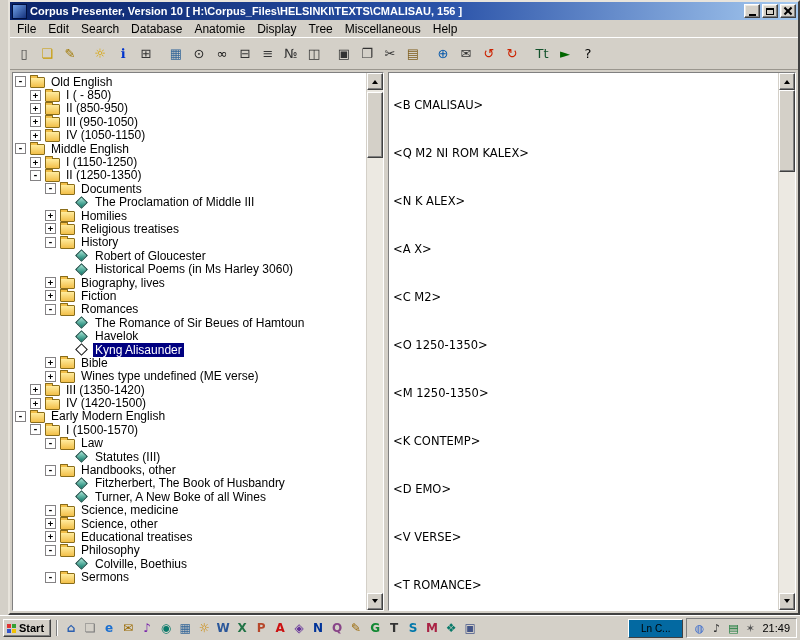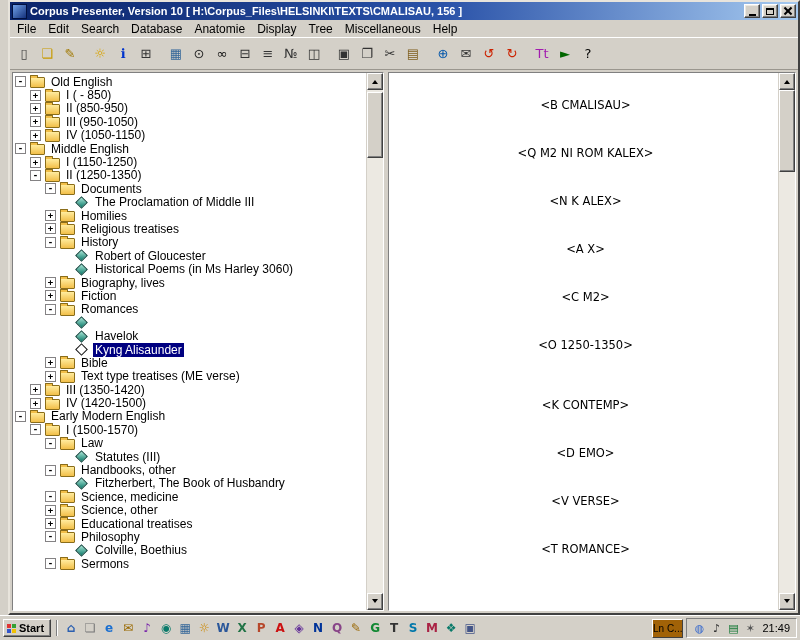--- a/index.html
+++ b/index.html
@@ -41,21 +41,21 @@
   .expand.none{visibility:hidden;}
   .ticon{flex:0 0 auto;}
   .ticon.folder{width:13px;height:9px;background:linear-gradient(#ffec9e,#f2bf49);border:1px solid #8a6d1a;border-radius:1px;position:relative;margin:2px 4px 0 1px;}
   .ticon.folder::before{content:"";position:absolute;top:-3px;left:-1px;width:6px;height:2px;background:#f2bf49;border:1px solid #8a6d1a;border-bottom:none;border-radius:1px 1px 0 0;}
   .ticon.diamond{width:7px;height:7px;background:linear-gradient(135deg,#a8e6d6,#0d7a6a);border:1px solid #063f37;transform:rotate(45deg);margin:0 7px 0 3px;}
   .ticon.diamond.hollow{background:#fff;border-color:#111;}
   .tlabel{padding:0 2px;}
   .tlabel.sel{background:#000080;color:#fff;}
 
   .textpane{flex:1;overflow:hidden;background:#fff;font-family:"DejaVu Sans",sans-serif;font-size:11.5px;line-height:12px;white-space:pre;padding:2px 0 0 4px;color:#000;}
-  .tline{height:12px;text-align:center;}
+  .tline{height:12px;}
 
   
   .vscroll{flex:0 0 16px;width:16px;display:flex;flex-direction:column;background:#ece9e2;border-left:1px solid #d4d0c8;}
   .sb-btn{flex:0 0 15px;height:15px;background:#d4d0c8;border:1px solid;border-color:#fff #404040 #404040 #fff;box-shadow:inset -1px -1px 0 #808080;display:flex;align-items:center;justify-content:center;}
   .arr-up{width:0;height:0;border:3px solid transparent;border-bottom:4px solid #000;margin-bottom:2px;}
   .arr-dn{width:0;height:0;border:3px solid transparent;border-top:4px solid #000;margin-top:2px;}
   .sb-track{flex:1;position:relative;}
   .sb-thumb{position:absolute;left:0;right:0;background:#d4d0c8;border:1px solid;border-color:#fff #404040 #404040 #fff;box-shadow:inset -1px -1px 0 #808080;}
 
   
@@ -64,21 +64,21 @@
   .flag{display:grid;grid-template-columns:4px 4px;grid-template-rows:4px 4px;gap:1px;}
   .flag i{display:block;}
   .flag i:nth-child(1){background:#e03333;}
   .flag i:nth-child(2){background:#33a033;}
   .flag i:nth-child(3){background:#3355cc;}
   .flag i:nth-child(4){background:#f0c000;}
   .tb-sep{width:1px;height:16px;background:#808080;border-right:1px solid #fff;margin:0 2px;}
   .ql{display:flex;align-items:center;gap:3px;}
   .ql-icon{width:16px;height:16px;display:flex;align-items:center;justify-content:center;font-family:"DejaVu Sans",sans-serif;font-size:12px;font-weight:bold;}
   .tb-spacer{flex:1;}
-  .indicator{height:17px;display:flex;align-items:center;font-size:10px;background:#a16207;border:1px solid;border-color:#fff #404040 #404040 #fff;padding:0 0;white-space:nowrap;}
+  .indicator{height:17px;display:flex;align-items:center;font-size:10px;background:#0369a1;border:1px solid;border-color:#fff #404040 #404040 #fff;padding:0 12px;white-space:nowrap;}
   .tray{height:18px;display:flex;align-items:center;gap:3px;padding:0 6px 0 5px;border:1px solid;border-color:#808080 #fff #fff #808080;}
   .tray-icon{width:14px;text-align:center;font-family:"DejaVu Sans",sans-serif;font-size:11px;}
   .clock{font-size:11px;padding-left:2px;}
 </style>
 </head>
 <body>
 
 <div class="screen">
 
   <div class="window">
@@ -201,21 +201,21 @@
 
   <button class="tool-btn">
     <span class="tool-glyph" style="color: rgb(204, 34, 0);">↺</span>
   </button>
 
   <button class="tool-btn">
     <span class="tool-glyph" style="color: rgb(204, 34, 0);">↻</span>
   </button>
 
   <button class="tool-btn gap">
-    <span class="tool-glyph" style="color: #a21caf;">Tt</span>
+    <span class="tool-glyph" style="color: #14532d;">Tt</span>
   </button>
 
   <button class="tool-btn">
     <span class="tool-glyph" style="color: rgb(0, 102, 0);">►</span>
   </button>
 
   <button class="tool-btn">
     <span class="tool-glyph" style="color: rgb(0, 0, 0);">?</span>
   </button>
 </div>
@@ -347,20 +347,21 @@
     <span class="indent" style="width: 30px;"></span>
     <span class="expand">-</span>
     <span class="ticon folder"></span>
     <span class="tlabel">Romances</span>
   </div>
 
   <div class="trow">
     <span class="indent" style="width: 45px;"></span>
     <span class="expand none"></span>
     <span class="ticon diamond"></span>
+    <span class="tlabel">The Romance of Sir Beues of Hamtoun</span>
   </div>
 
   <div class="trow">
     <span class="indent" style="width: 45px;"></span>
     <span class="expand none"></span>
     <span class="ticon diamond"></span>
     <span class="tlabel">Havelok</span>
   </div>
 
   <div class="trow">
@@ -375,21 +376,21 @@
     <span class="indent" style="width: 30px;"></span>
     <span class="expand">+</span>
     <span class="ticon folder"></span>
     <span class="tlabel">Bible</span>
   </div>
 
   <div class="trow">
     <span class="indent" style="width: 30px;"></span>
     <span class="expand">+</span>
     <span class="ticon folder"></span>
-    <span class="tlabel">Text type treatises (ME verse)</span>
+    <span class="tlabel">Wines type undefined (ME verse)</span>
   </div>
 
   <div class="trow">
     <span class="indent" style="width: 15px;"></span>
     <span class="expand">+</span>
     <span class="ticon folder"></span>
     <span class="tlabel">III (1350-1420)</span>
   </div>
 
   <div class="trow">
@@ -434,20 +435,26 @@
     <span class="tlabel">Handbooks, other</span>
   </div>
 
   <div class="trow">
     <span class="indent" style="width: 45px;"></span>
     <span class="expand none"></span>
     <span class="ticon diamond"></span>
     <span class="tlabel">Fitzherbert, The Book of Husbandry</span>
   </div>
 
+  <div class="trow">
+    <span class="indent" style="width: 45px;"></span>
+    <span class="expand none"></span>
+    <span class="ticon diamond"></span>
+    <span class="tlabel">Turner, A New Boke of all Wines</span>
+  </div>
 
   <div class="trow">
     <span class="indent" style="width: 30px;"></span>
     <span class="expand">-</span>
     <span class="ticon folder"></span>
     <span class="tlabel">Science, medicine</span>
   </div>
 
 
   <div class="trow">
@@ -506,20 +513,21 @@
   <div class="tline">&lt;Q M2 NI ROM KALEX&gt;</div>
 
   <div class="tline">&lt;N K ALEX&gt;</div>
 
   <div class="tline">&lt;A X&gt;</div>
 
   <div class="tline">&lt;C M2&gt;</div>
 
   <div class="tline">&lt;O 1250-1350&gt;</div>
 
+  <div class="tline">&lt;M 1250-1350&gt;</div>
 
   <div class="tline">&lt;K CONTEMP&gt;</div>
 
   <div class="tline">&lt;D EMO&gt;</div>
 
   <div class="tline">&lt;V VERSE&gt;</div>
 
   <div class="tline">&lt;T ROMANCE&gt;</div>
 
   

